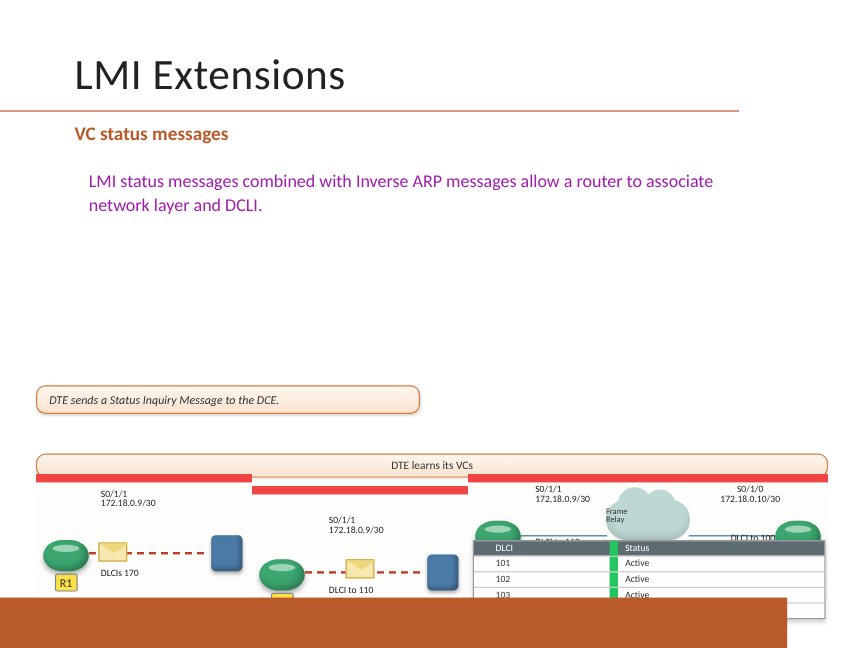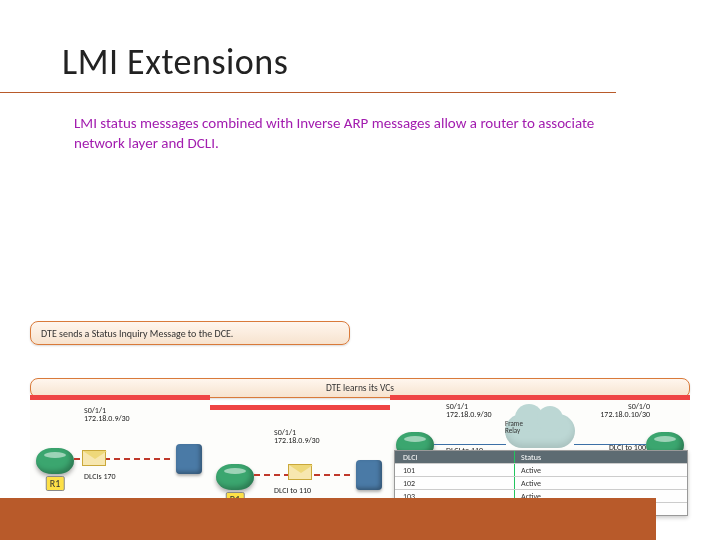--- a/index.html
+++ b/index.html
@@ -46,29 +46,29 @@
     border: 1px solid #d97a3a;
     border-radius: 8px;
     background: linear-gradient(#fff6ee, #f7e3cf);
     font-size: 10px;
     color: #333;
     display: flex;
     align-items: center;
     padding: 0 10px;
     box-shadow: 0 1px 2px rgba(0,0,0,0.15);
   }
-  .step1 { top: 321px; width: 320px; }
+  .step1 { top: 321px; width: 320px; font-style: italic; }
   .step2 { top: 352px; width: 520px; }
   .step3 { top: 378px; width: 660px; height: 20px; font-size: 9.5px; }
 
   
   .panel {
     position: absolute;
     background: #fdfdfb;
-    border-top: 5px solid #ef4444;
+    border-top: 7px solid #ef4444;
   }
   .panel1 { left: 30px; top: 395px; width: 180px; height: 100px; }
   .panel2 { left: 210px; top: 405px; width: 180px; height: 95px; }
   .panel3 { left: 390px; top: 395px; width: 300px; height: 105px; }
 
   .router {
     position: absolute;
     width: 38px; height: 26px;
     background: #3ba66f;
     border-radius: 50% / 60%;
@@ -161,21 +161,21 @@
   .dlci-table .hdr {
     display: flex;
     background: #5d6b72;
     color: #fff;
   }
   .dlci-table .row {
     display: flex;
     border-top: 1px solid #ccc;
     color: #333;
   }
-  .dlci-table .c1 { width: 120px; padding: 1px 8px; border-right: 1px solid #22c55e; }
+  .dlci-table .c1 { width: 120px; padding: 1px 18px; border-right: 7px solid #22c55e; }
   .dlci-table .c2 { flex: 1; padding: 1px 6px; }
 
   
   .bottom-bar {
     position: absolute;
     left: 0; right: 0; bottom: 0;
     height: 42px;
     background: #b85a2a;
   }
 
@@ -186,20 +186,21 @@
     border-radius: 4px;
     box-shadow: inset -2px -2px 4px rgba(0,0,0,0.3), 0 2px 3px rgba(0,0,0,0.3);
   }
 </style>
 </head>
 <body>
 
 <div class="slide">
 
   <h1 class="title">LMI Extensions</h1>
+  <div class="subtitle">VC status messages</div>
   <p class="bodytext">LMI status messages combined with Inverse ARP messages allow a router to associate network layer and DCLI.</p>
 
   <div class="step step1">
     <span>DTE sends a Status Inquiry Message to the DCE.</span>
   </div>
   <div class="step step3" style="justify-content:center;">
     <span>DTE learns its VCs</span>
   </div>
 
   <div class="panel panel1">
@@ -222,21 +223,21 @@
     </div>
     <div class="link" style="left:44px; top:64px; width:100px;"></div>
     <div class="envelope" style="left:78px; top:54px;"></div>
     <div class="frswitch" style="left:146px; top:50px;"></div>
     <div class="iface-label" style="left:64px; top:76px;">DLCI to 110</div>
   </div>
 
   <div class="panel panel3">
     <div class="iface-label" style="left:56px; top:2px; white-space:pre;">S0/1/1
 172.18.0.9/30</div>
-    <div class="iface-label" style="right:40px; top:2px; white-space:pre; text-align:right;">S0/1/0
+    <div class="iface-label" style="right:40px; top:2px; white-space:pre; text-align:center;">S0/1/0
 172.18.0.10/30</div>
 
     <div class="router" style="left:6px; top:32px;">
       <span class="rlabel">R1</span>
     </div>
     <div class="router" style="right:6px; top:32px;">
       <span class="rlabel">R2</span>
     </div>
 
     <div class="cloud" style="left:115px; top:14px;"></div>

